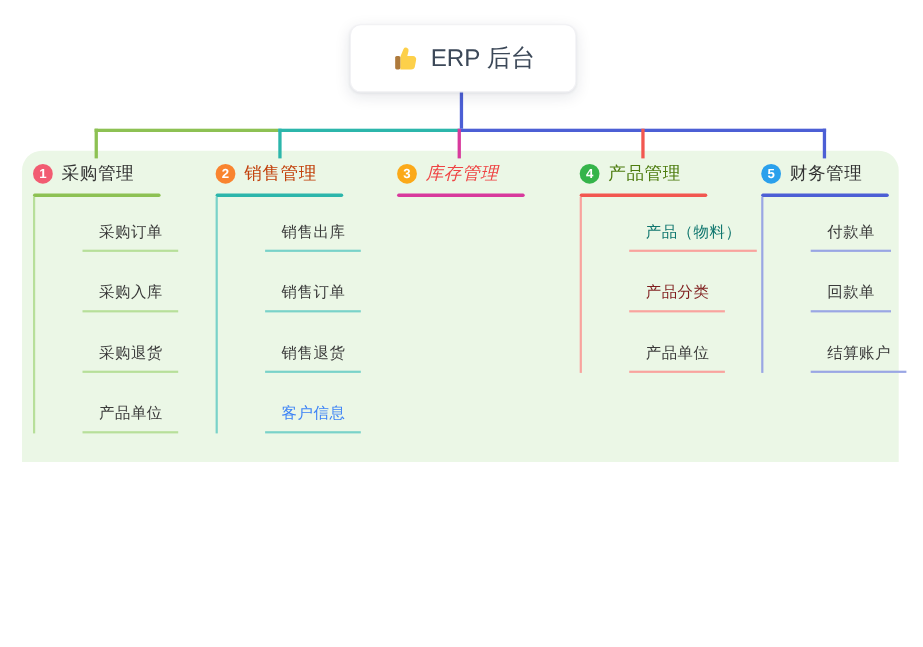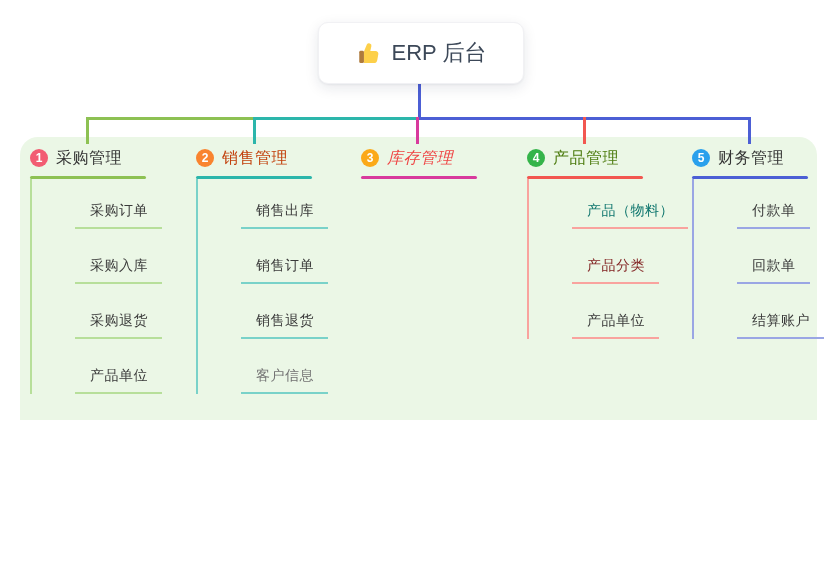--- a/index.html
+++ b/index.html
@@ -91,21 +91,21 @@
       <div class="branch" style="left: 196px;">
         <div class="bhead">
           <span class="bnum" style="background: rgb(249, 132, 47);">2</span>
           <span class="blabel" style="color: #c2410c;">销售管理</span>
         </div>
         <div class="bline" style="background: rgb(44, 182, 171);"></div>
         <div class="kids" style="border-left-color: rgb(121, 210, 201);">
           <div class="kid" style="border-bottom-color: rgb(121, 210, 201); color: rgb(58, 58, 58);">销售出库</div>
           <div class="kid" style="border-bottom-color: rgb(121, 210, 201); color: rgb(58, 58, 58);">销售订单</div>
           <div class="kid" style="border-bottom-color: rgb(121, 210, 201); color: rgb(58, 58, 58);">销售退货</div>
-          <div class="kid" style="border-bottom-color: rgb(121, 210, 201); color: #737373;">客户信息</div>
+          <div class="kid" style="border-bottom-color: rgb(121, 210, 201); color: #3b82f6;">客户信息</div>
         </div>
       </div>
       <div class="branch" style="left: 361px;">
         <div class="bhead">
           <span class="bnum" style="background: rgb(251, 169, 25);">3</span>
           <span class="blabel" style="color: #ef4444; font-style: italic;">库存管理</span>
         </div>
         <div class="bline" style="background: rgb(216, 58, 157);"></div>
       </div>
       <div class="branch" style="left: 527px;">

